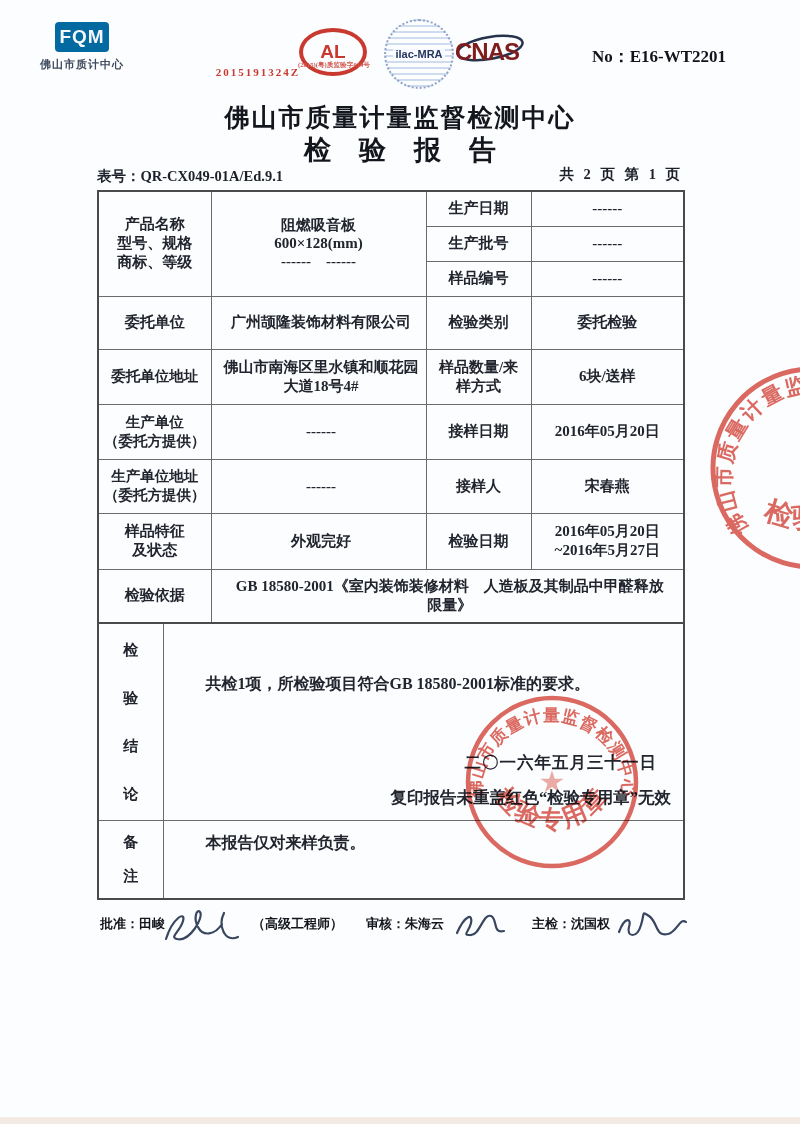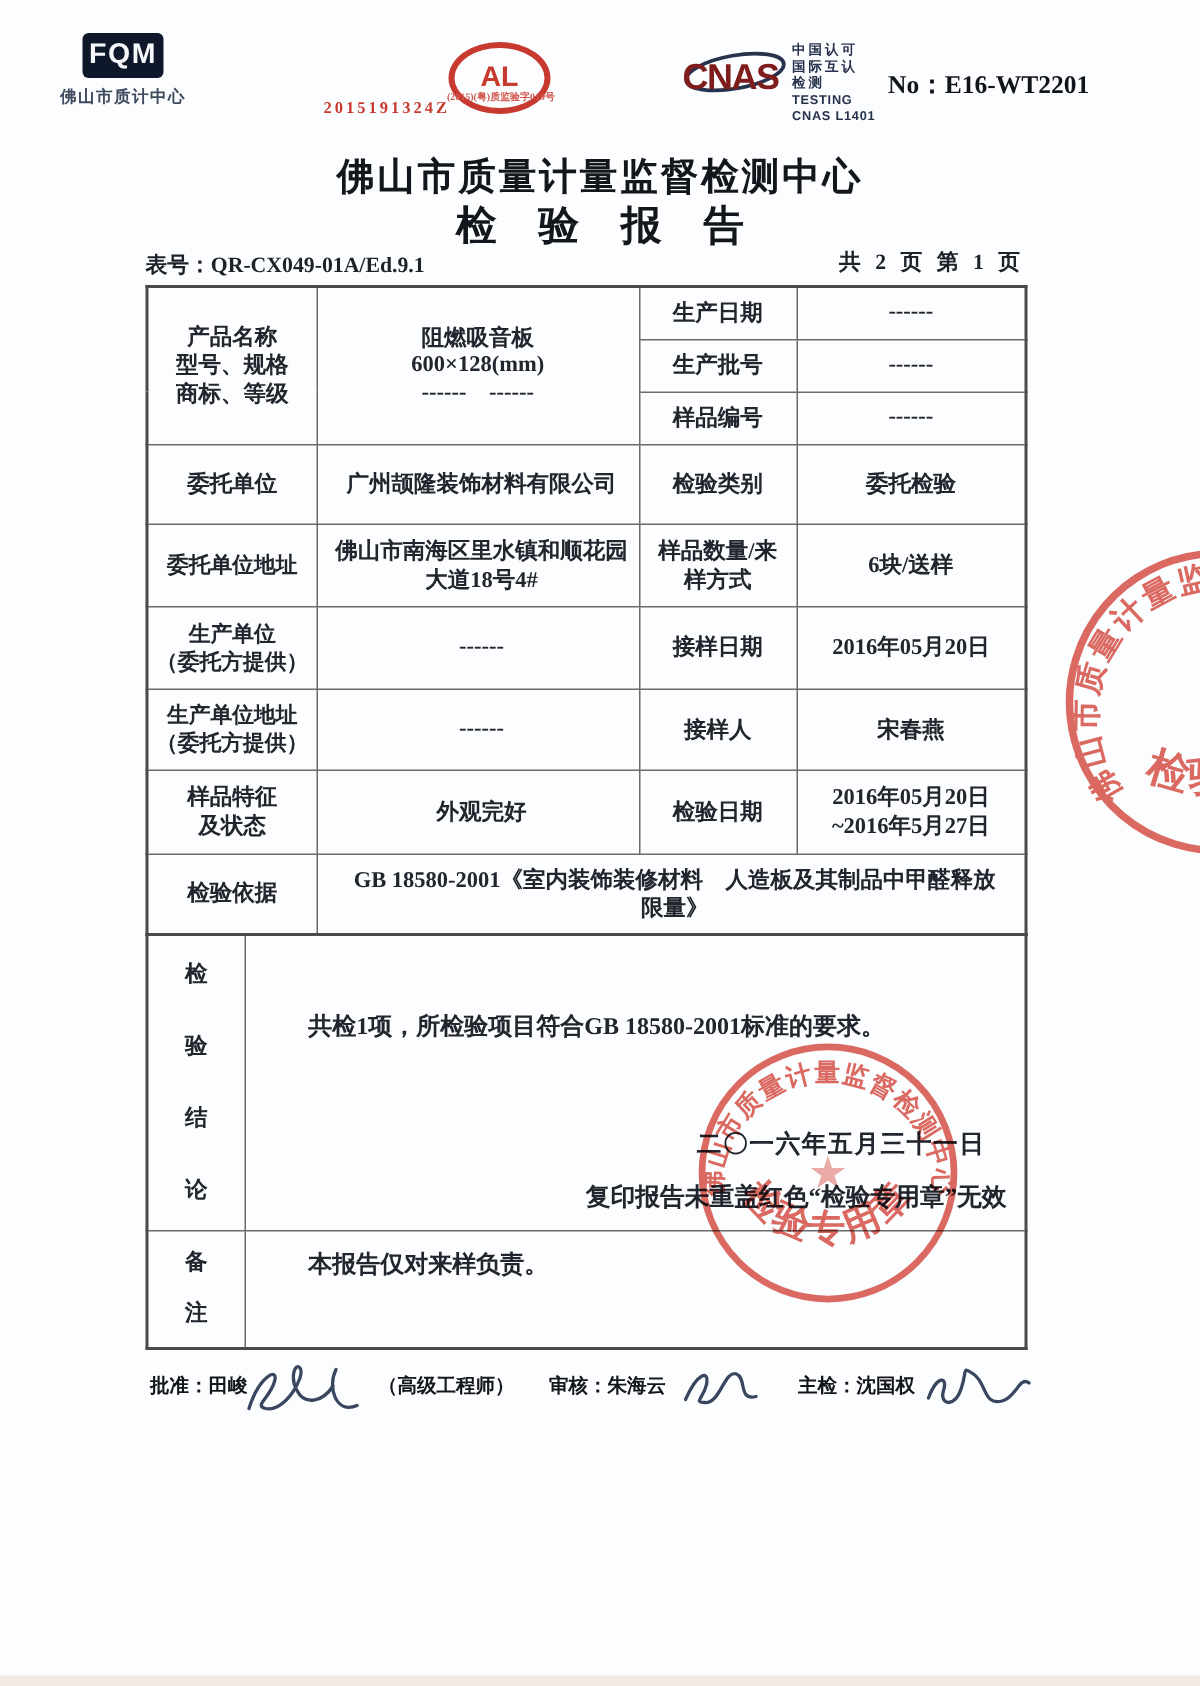--- a/index.html
+++ b/index.html
@@ -7,21 +7,21 @@
   .page{
     position:relative; width:800px; height:1124px; margin:0 auto;
     background:#fcfdfe; overflow:hidden;
     font-family:"Liberation Serif","DejaVu Serif",serif;
     color:#1d2129;
   }
   .abs{position:absolute;}
   .pre{white-space:pre-line;}
 
   
-  .fqm-box{left:55px; top:22px; width:54px; height:30px; background:#0f172a;
+  .fqm-box{left:55px; top:22px; width:54px; height:30px; background:#0369a1;
     border-radius:4px; display:flex; align-items:center; justify-content:center;
     color:#f5f7fa; font-weight:bold; font-size:19px; letter-spacing:1px;
     font-family:"Liberation Sans","DejaVu Sans",sans-serif;}
   .fqm-org{left:36px; top:57px; width:92px; text-align:center; font-size:11px;
     font-weight:bold; color:#3e4a5e; letter-spacing:1px;}
   .cma{left:201px; top:26px; width:78px; height:44px; border:5px solid #c8392f;
     border-radius:50%; display:flex; align-items:center; justify-content:center;
     color:#c8392f; font-weight:900; font-size:24px; letter-spacing:1px;
     font-family:"Liberation Sans","DejaVu Sans",sans-serif;}
   .cma-no{left:190px; top:66px; width:110px; text-align:right; color:#c8392f;
@@ -93,33 +93,29 @@
 <div class="page">
 
   <div class="abs fqm-box">FQM</div>
   <div class="abs fqm-org">佛山市质计中心</div>
 
   <div class="abs cma-no">2015191324Z</div>
 
   <div class="abs cal">AL</div>
   <div class="abs cal-no">(2015)(粤)质监验字019号</div>
 
+  <div class="abs ilac">
+    <span>ilac-MRA</span>
+  </div>
 
   <div class="abs cnas-wrap">
     <svg width="70" height="36" viewBox="0 0 70 36">
       <ellipse cx="35" cy="14" rx="33" ry="11" fill="none" stroke="#27324d" stroke-width="2.5" transform="rotate(-10 35 14)"></ellipse>
     </svg>
     <div class="cnas-text">CNAS</div>
-  </div>
-  <div class="abs cnas-info">
-    <div class="zh">中国认可</div>
-    <div class="zh">国际互认</div>
-    <div class="zh">检测</div>
-    <div class="en">TESTING</div>
-    <div class="en">CNAS L1401</div>
   </div>
 
   <div class="abs report-no">No：E16-WT2201</div>
 
   <div class="abs title-org">佛山市质量计量监督检测中心</div>
   <div class="abs title-doc">检验报告</div>
 
   <div class="abs form-no">表号：QR-CX049-01A/Ed.9.1</div>
   <div class="abs page-info">共 2 页 第 1 页</div>
 

